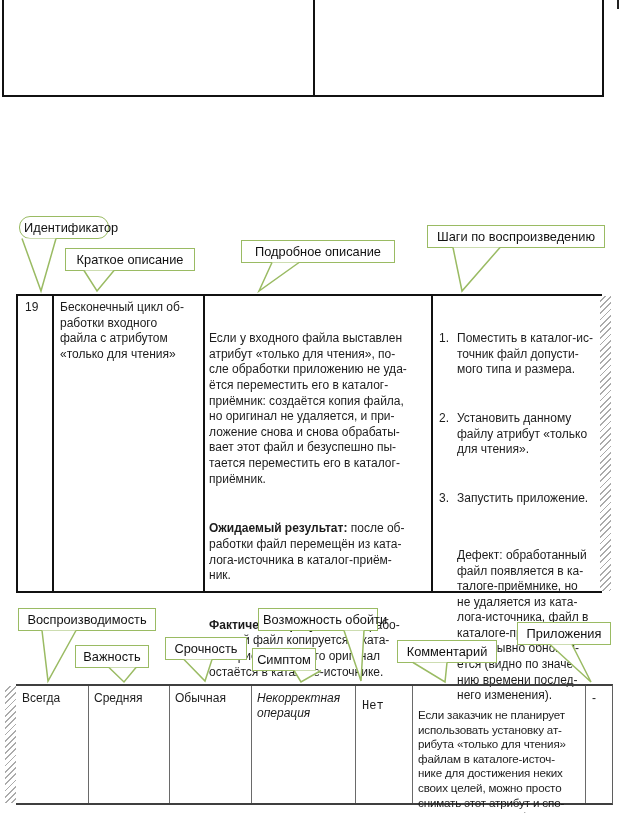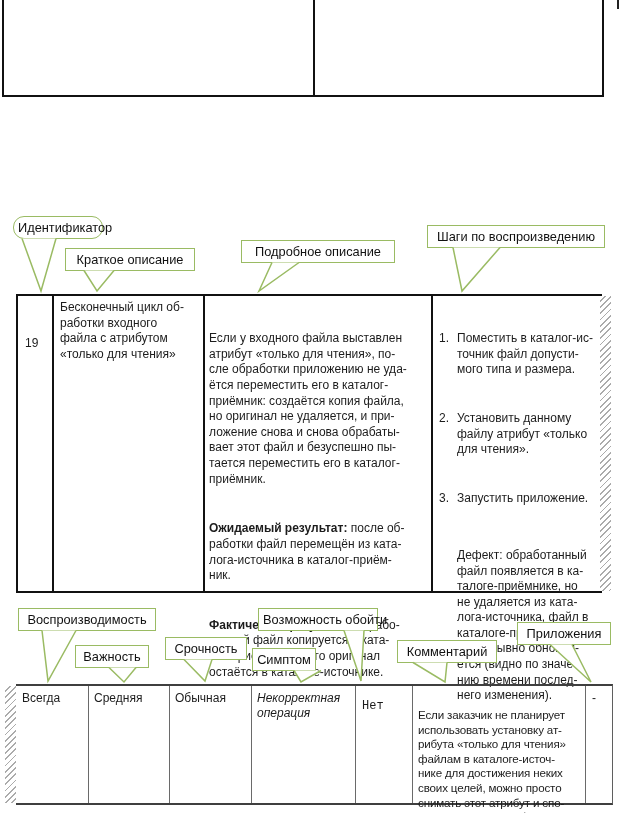--- a/index.html
+++ b/index.html
@@ -49,31 +49,31 @@
 
 <div class="page">
 
   <div class="tbl" id="top-table">
     <div class="vline" style="left:309px;"></div>
     <div class="cell" style="left:6px; top:6px;"></div>
     <div class="cell" style="left:320px; top:6px;"></div>
   </div>
   <div class="edge-artifact" style="left:617px; top:0; width:2px; height:9px;"></div>
 
-  <div class="callout" style="left:13px;  top:216px; width:90px;border-radius:11px;"><span>Идентификатор</span></div>
+  <div class="callout" style="left:19px;  top:216px; width:90px;border-radius:11px;"><span>Идентификатор</span></div>
   <div class="callout" style="left:65px;  top:248px; width:130px;"><span>Краткое описание</span></div>
   <div class="callout" style="left:223px; top:240px; width:154px;margin-left:18px;"><span>Подробное описание</span></div>
   <div class="callout" style="left:427px; top:225px; width:178px;"><span>Шаги по воспроизведению</span></div>
 
   <div class="tbl" id="main-table">
     <div class="vline" style="left:34px;"></div>
     <div class="vline" style="left:185px;"></div>
     <div class="vline" style="left:413px;"></div>
 
-    <div class="cell" style="left:7px; top:4px;margin-top:36px;">19</div>
+    <div class="cell" style="left:7px; top:4px;">19</div>
 
     <div class="cell" style="left:42px; top:4px; width:140px;">Бесконечный цикл об-
 работки входного
 файла с атрибутом
 «только для чтения»</div>
 
     <div class="cell" style="left:191px; top:4px; width:220px;">
       <p class="para">Если у входного файла выставлен
 атрибут «только для чтения», по-
 сле обработки приложению не уда-

